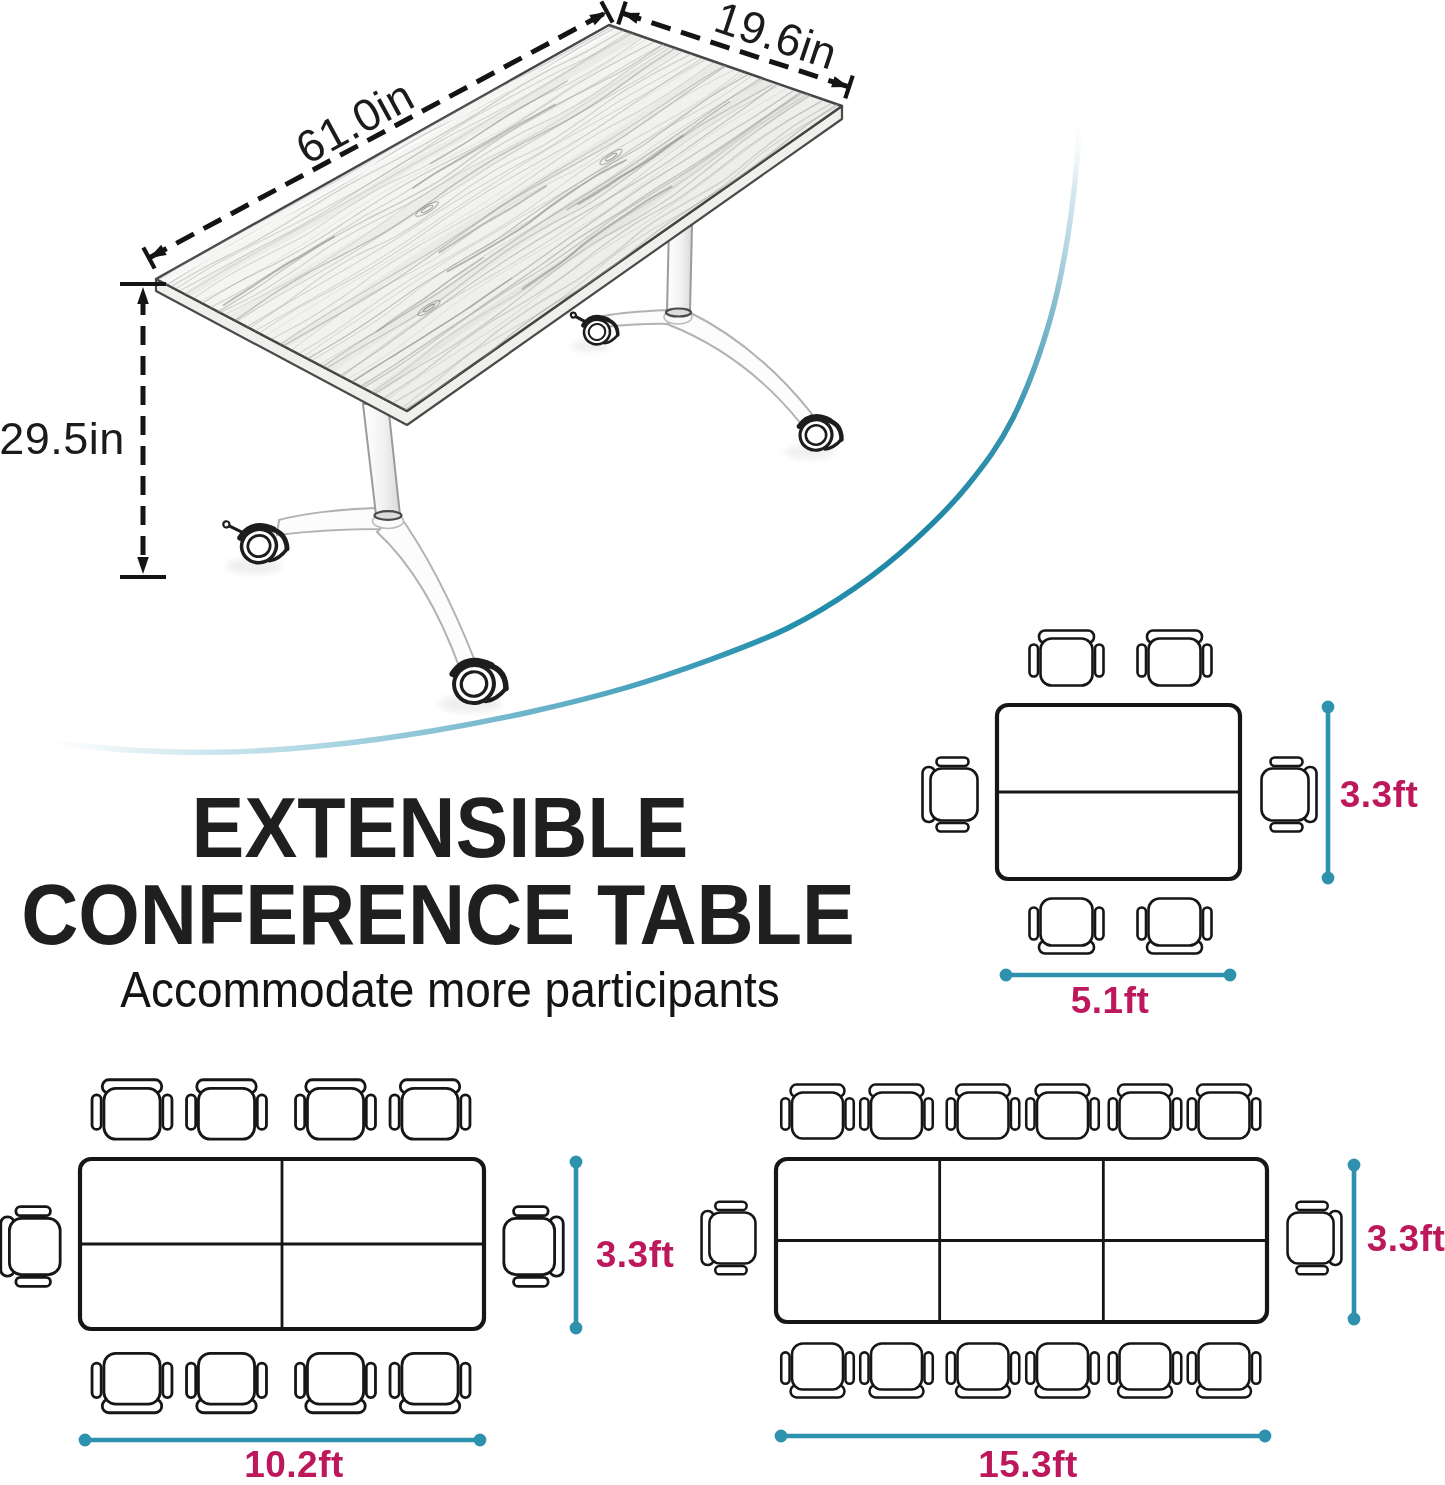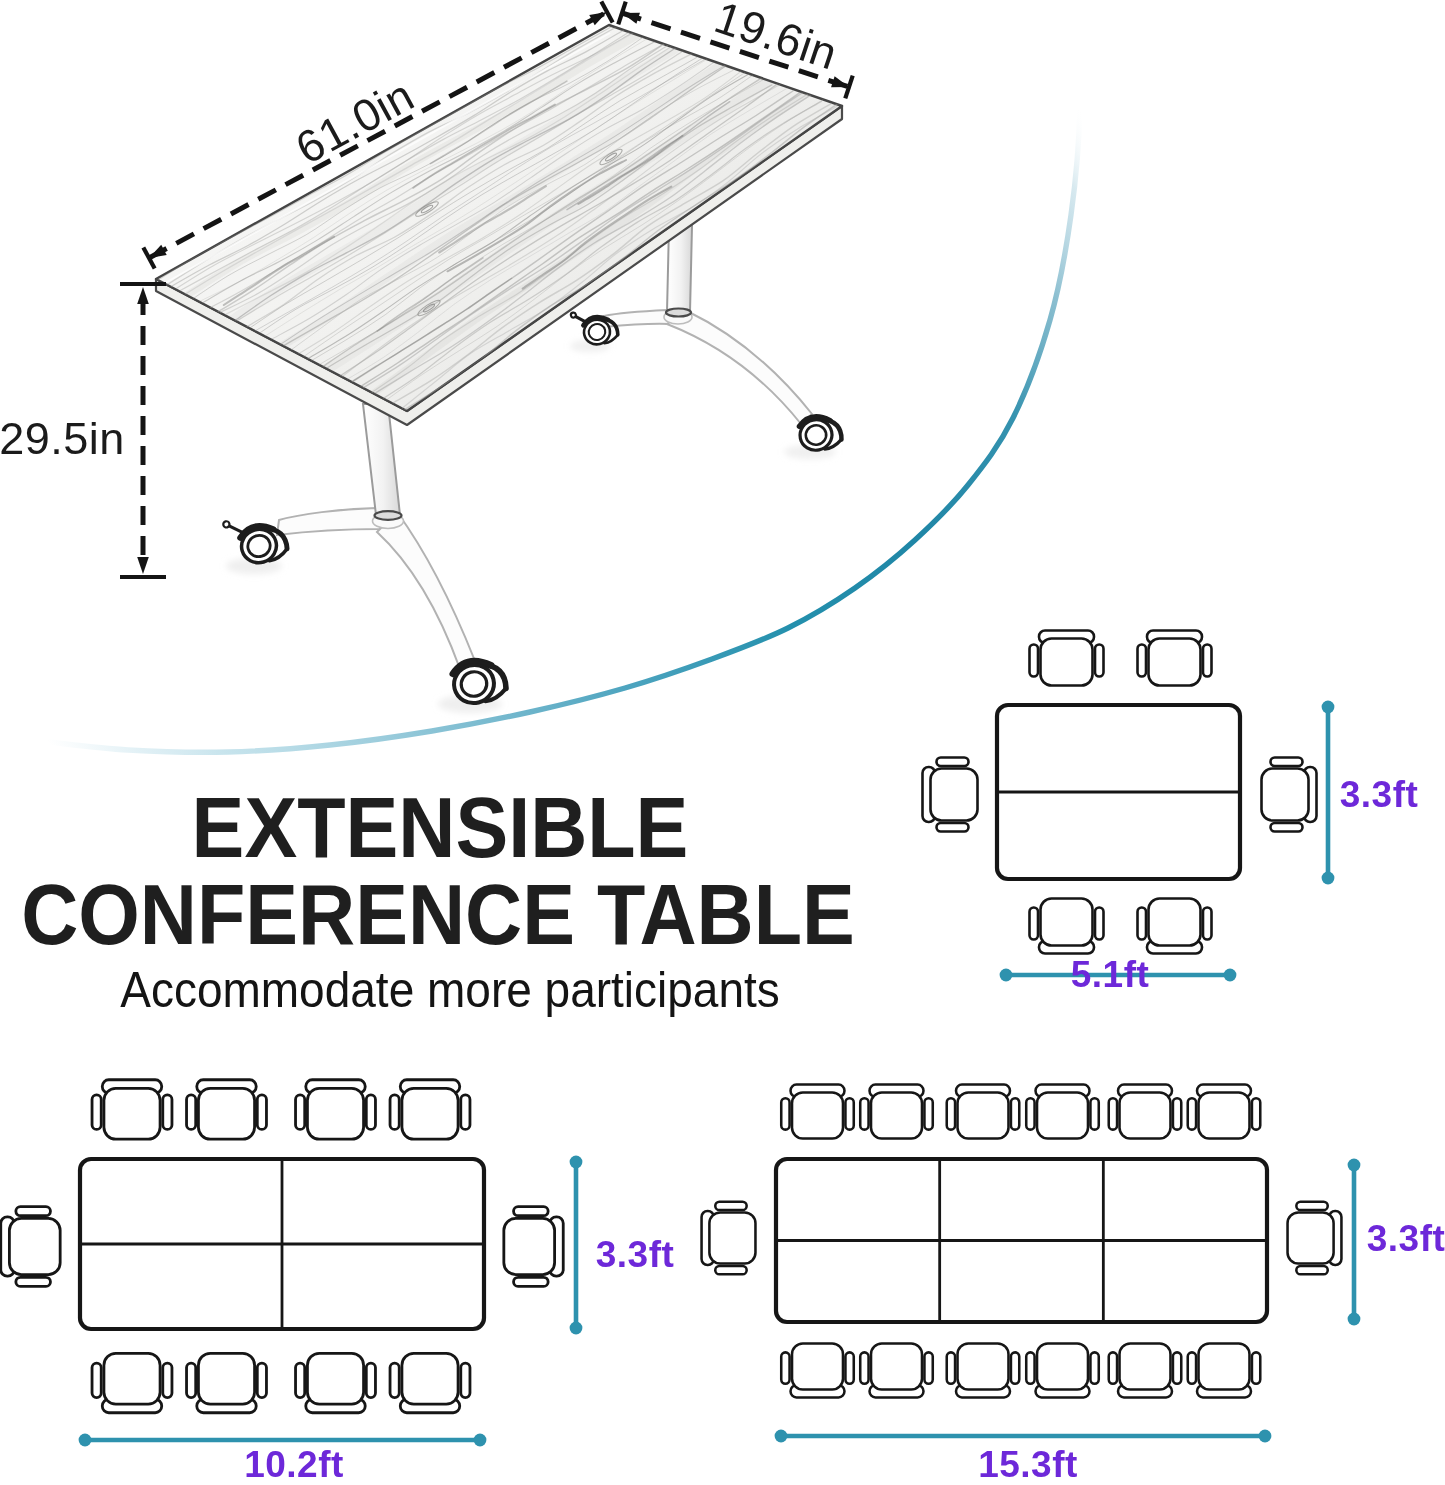--- a/index.html
+++ b/index.html
@@ -1,21 +1,21 @@
 <!DOCTYPE html>
 <html><head>
 <meta charset="utf-8">
 <style>
   html,body{margin:0;padding:0;background:#ffffff;}
   #canvas{position:relative;width:1445px;height:1485px;background:#ffffff;overflow:hidden;
           font-family:"Liberation Sans","DejaVu Sans",sans-serif;}
   #art{position:absolute;left:0;top:0;}
   .lbl{position:absolute;white-space:nowrap;transform:translate(-50%,-50%);}
   .dim3d{font-size:45px;color:#1b1b1b;letter-spacing:0.5px;}
-  .teal{font-size:37px;font-weight:bold;color:#6d28d9;letter-spacing:0.5px;}
+  .teal{font-size:37px;font-weight:bold;color:#be185d;letter-spacing:0.5px;}
   .title{font-weight:bold;color:#1f1f1f;font-size:86px;}
   .sub{color:#141414;font-size:50px;}
 </style>
 </head>
 <body>
 
 <div id="canvas">
 <svg id="art" width="1445" height="1485" viewBox="0 0 1445 1485">
   <defs>
     <linearGradient id="arcGrad" gradientUnits="userSpaceOnUse" x1="48" y1="742" x2="1080" y2="105">
@@ -308,18 +308,18 @@
 
 <div class="lbl dim3d" style="left:355px;top:122px;transform:translate(-50%,-50%) rotate(-28.5deg);">61.0in</div>
 <div class="lbl dim3d" style="left:776px;top:36px;transform:translate(-50%,-50%) rotate(18.5deg);">19.6in</div>
 <div class="lbl dim3d" style="left:62px;top:427px;margin-top:12px;">29.5in</div>
 
 <div class="lbl title" style="left:440px;top:827px;transform:translate(-50%,-50%) scaleX(0.92);">EXTENSIBLE</div>
 <div class="lbl title" style="left:438px;top:914px;transform:translate(-50%,-50%) scaleX(0.92);">CONFERENCE TABLE</div>
 <div class="lbl sub" style="left:450px;top:990px;transform:translate(-50%,-50%) scaleX(0.92);">Accommodate more participants</div>
 
 <div class="lbl teal" style="left:1379px;top:795px;">3.3ft</div>
-<div class="lbl teal" style="left:1110px;top:975px;">5.1ft</div>
+<div class="lbl teal" style="left:1110px;top:1001px;">5.1ft</div>
 <div class="lbl teal" style="left:635px;top:1255px;">3.3ft</div>
 <div class="lbl teal" style="left:274px;top:1465px;margin-left:20px;">10.2ft</div>
 <div class="lbl teal" style="left:1406px;top:1239px;">3.3ft</div>
 <div class="lbl teal" style="left:1028px;top:1465px;">15.3ft</div>
 </div>
 
 </body></html>

